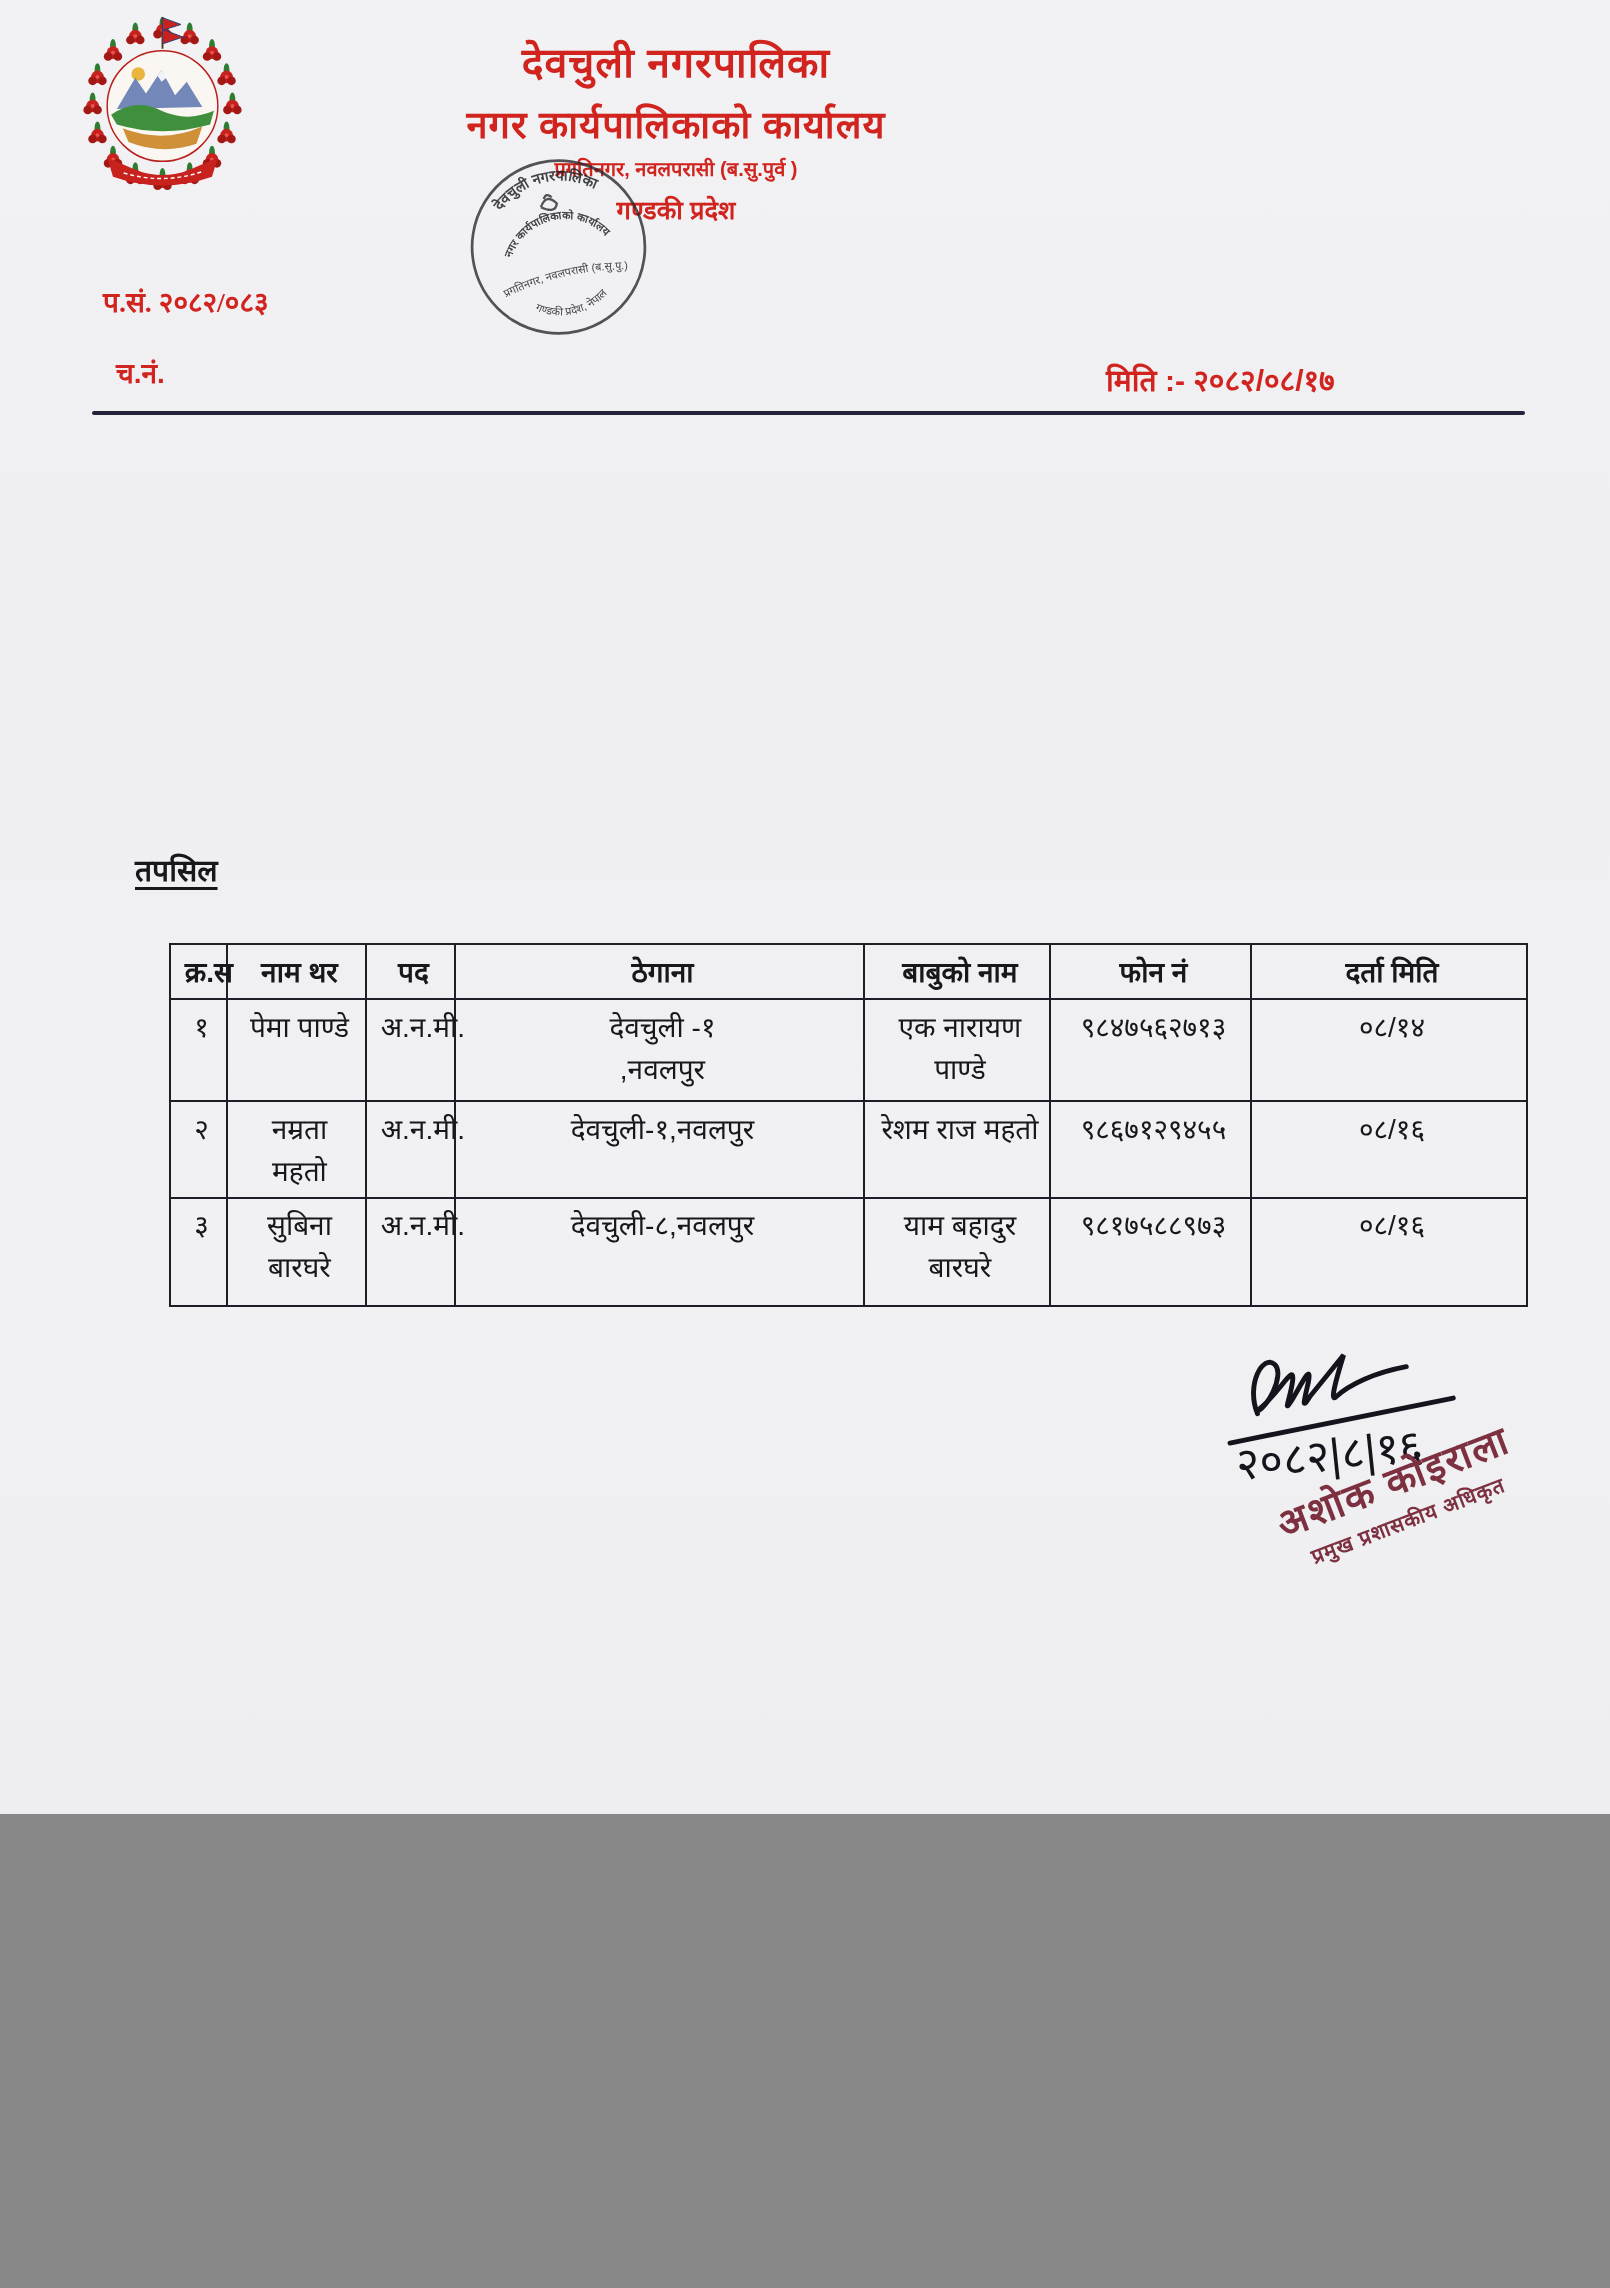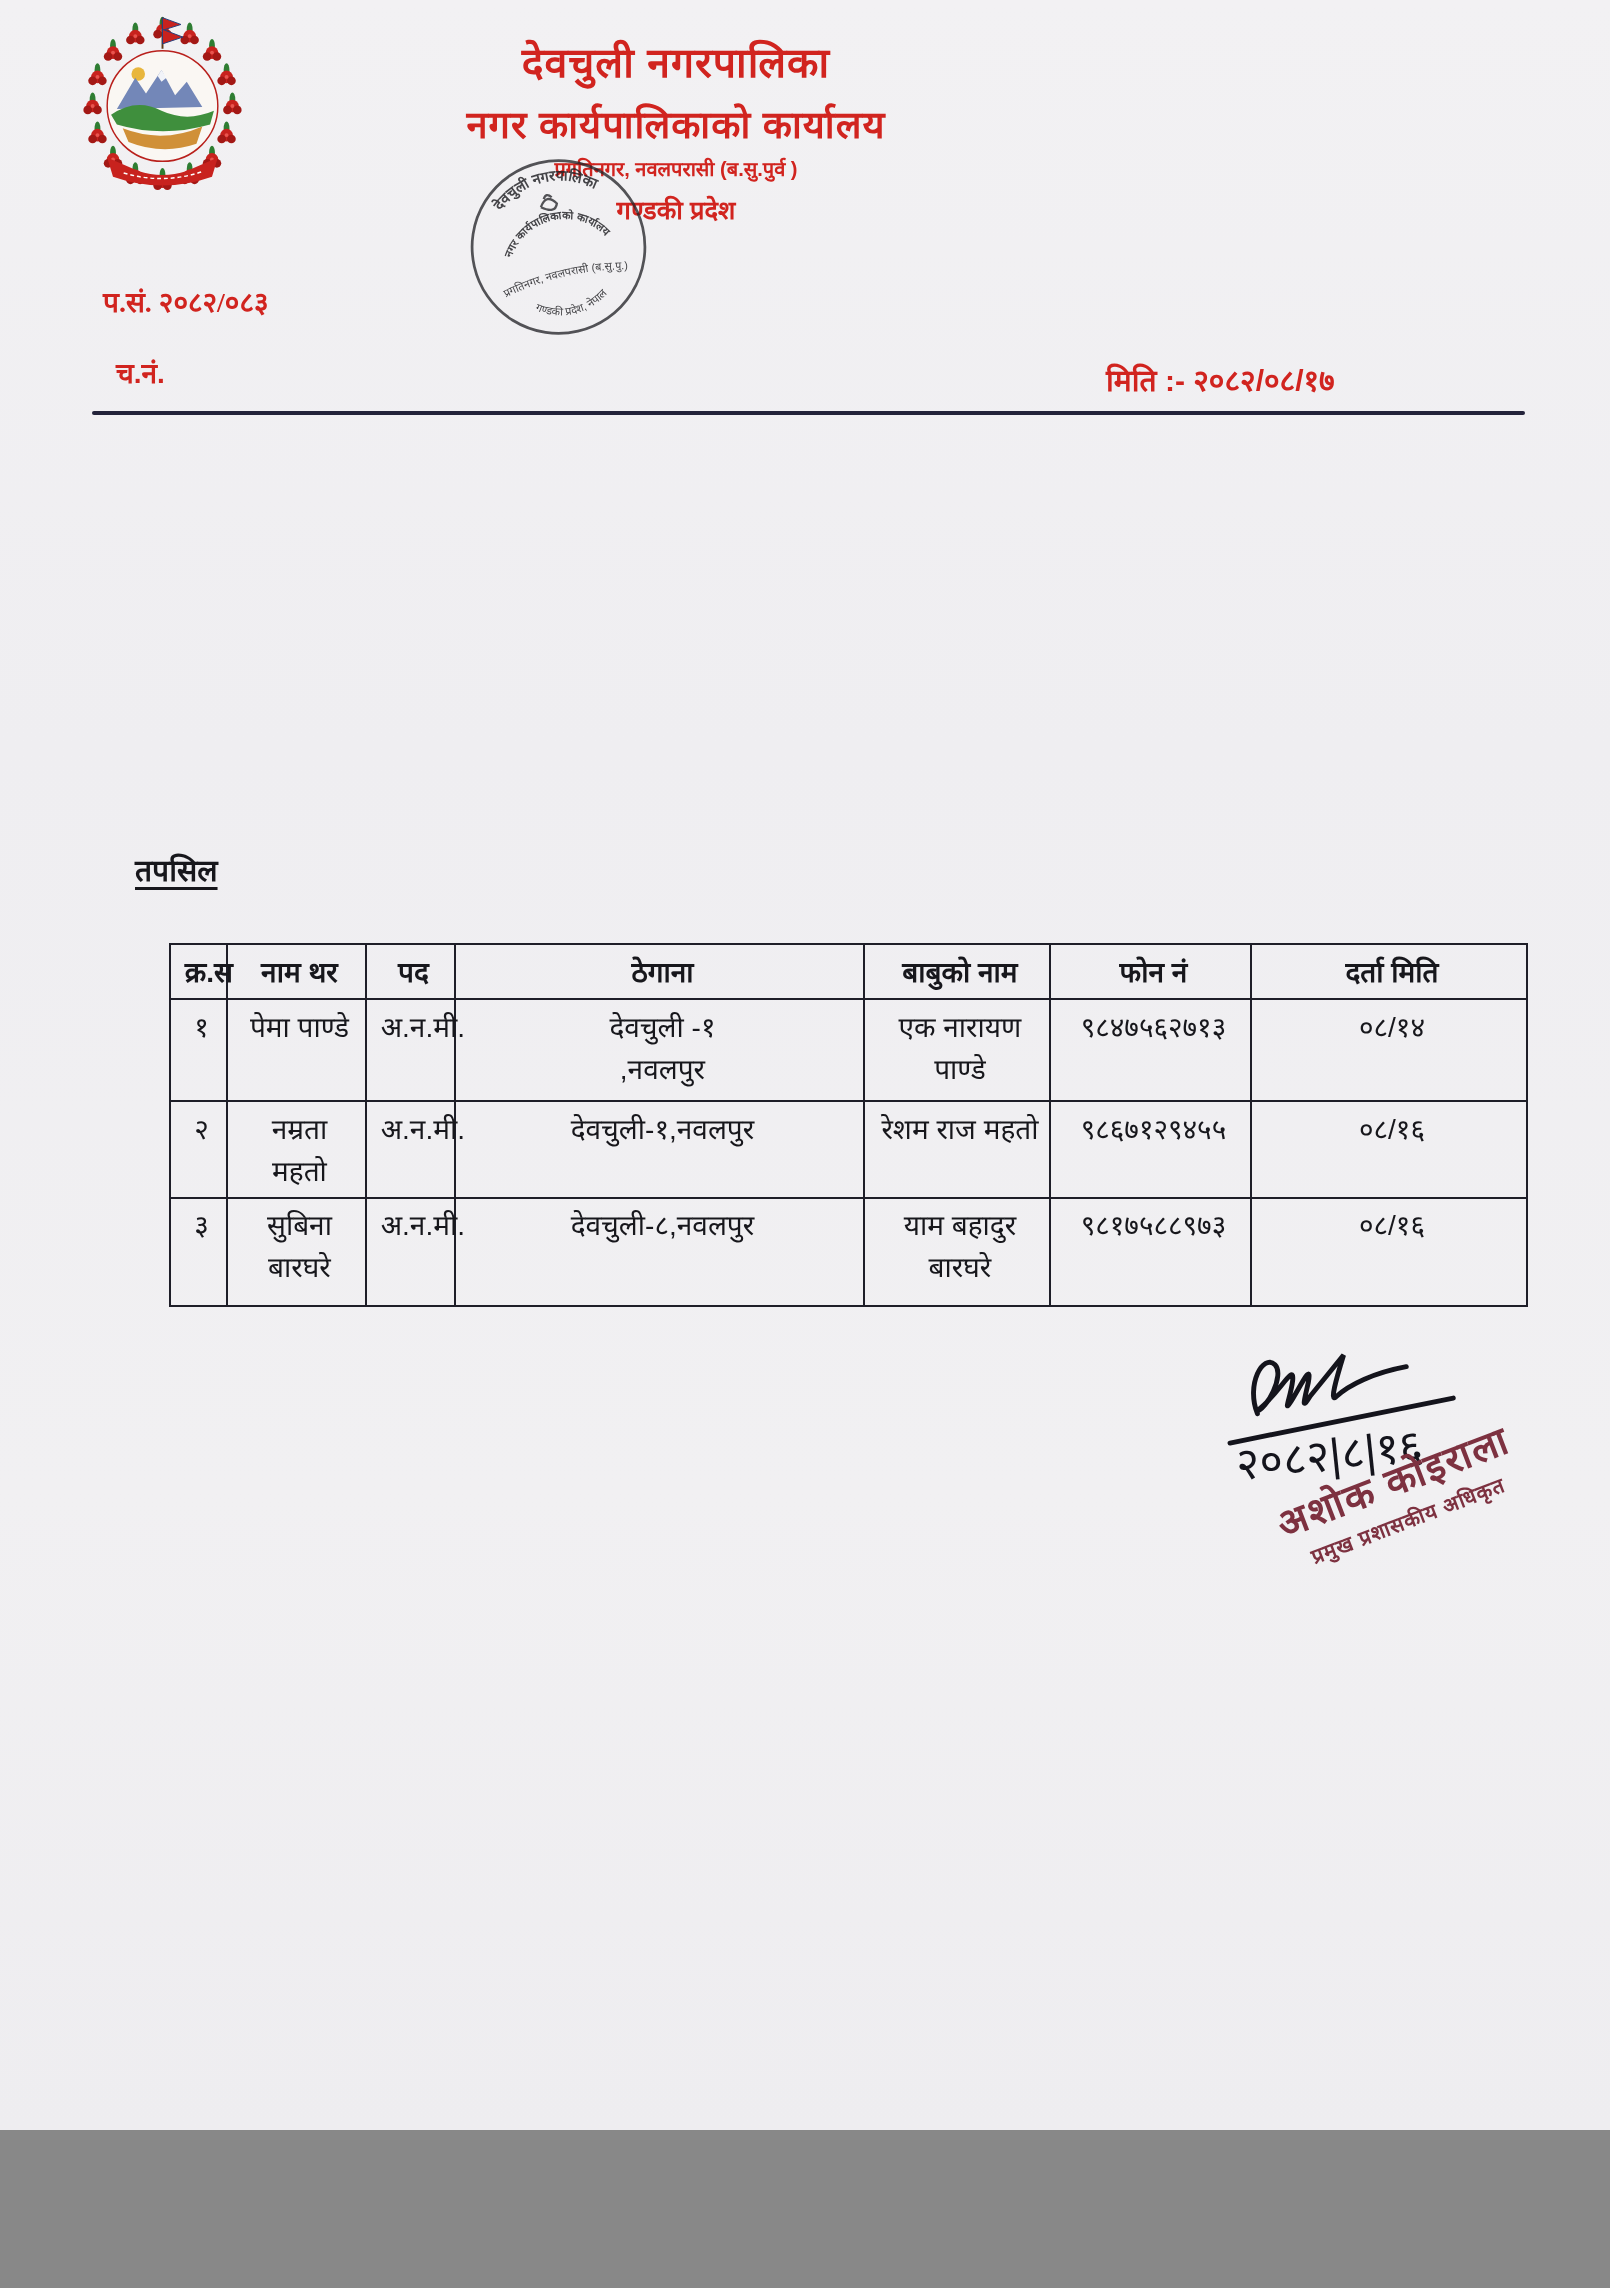--- a/index.html
+++ b/index.html
@@ -1,18 +1,18 @@
 <!DOCTYPE html>
 <html><head>
 <meta charset="utf-8">
 <style>
   html,body{margin:0;padding:0;background:#888;}
   .page{
     position:relative;
-    width:1610px;height:2130px;
+    width:1610px;height:1814px;
     margin:0 auto;
     background:linear-gradient(180deg,#f2f1f3 0%,#efeef1 35%,#f1f0f2 70%,#eeedf0 100%);
     font-family:"Liberation Sans","DejaVu Sans",sans-serif;
     color:#1b1b1f;
     overflow:hidden;
   }
   
   .emblem{position:absolute;left:80px;top:11.8px;width:165px;height:188px;}
   .letterhead{position:absolute;left:235px;top:33px;width:882px;text-align:center;color:#d1241f;}
   .lh1{font-size:41px;font-weight:700;letter-spacing:1px;}

